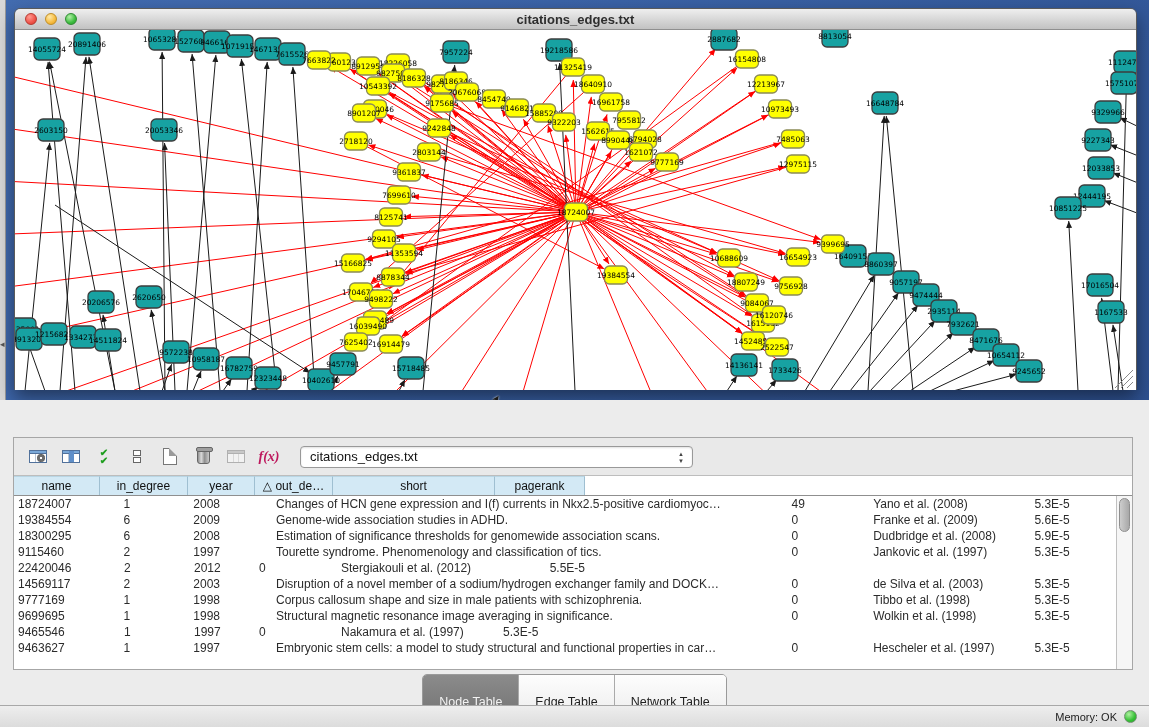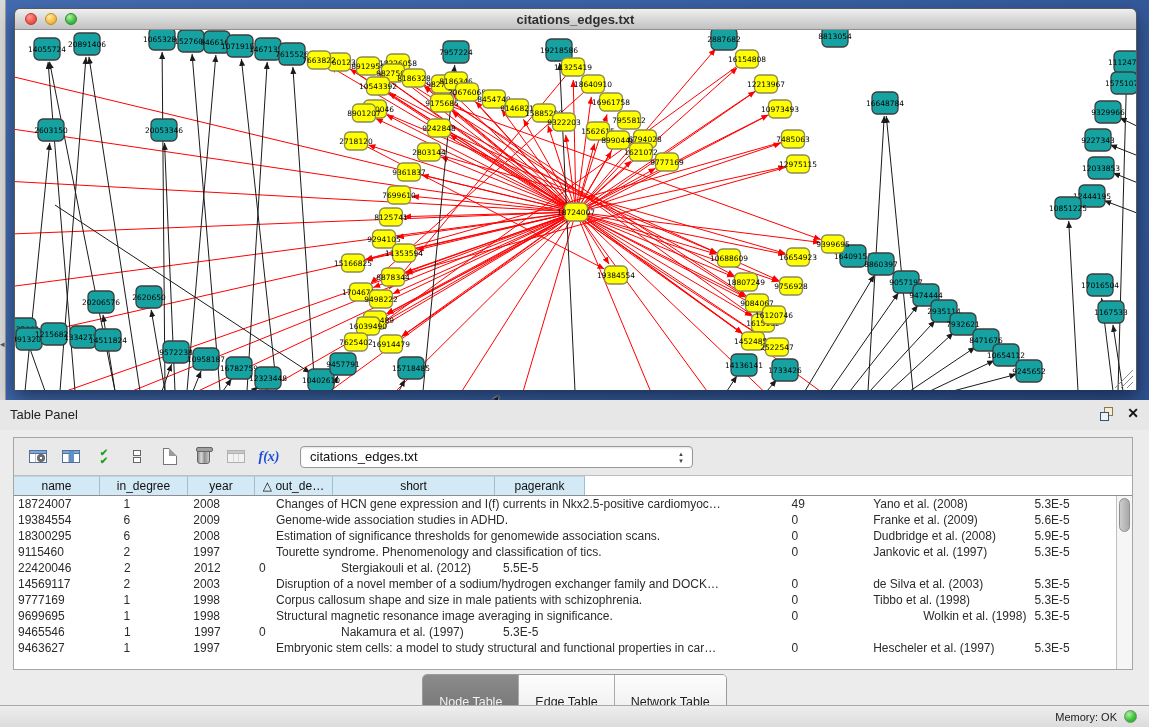--- a/index.html
+++ b/index.html
@@ -53,21 +53,21 @@
           background:radial-gradient(circle,#fff 0 20%,#6d6d6d 21%); border:1px dotted #555; }
   .mini-table .colsel { position:absolute; left:6px; top:0; width:5px; height:100%; background:#5f8fc9; }
   .checks { font-size:10px; color:#1f9e1f; line-height:8px; font-weight:bold; }
   .rows-ic span { display:block; width:8px; height:6px; border:1px solid #666; background:#fdfdfd; margin:1px 0; }
   .doc { width:14px; height:17px; background:#fff; border:1px solid #777; position:relative; }
   .doc:before { content:""; position:absolute; right:-1px; top:-1px; border:4px solid #0000;
                 border-top-color:#e9e9e9; border-right-color:#e9e9e9; border-bottom-color:#9a9a9a; border-left-color:#9a9a9a; }
   .trash { width:13px; height:15px; background:linear-gradient(90deg,#8f8f8f,#d9d9d9 30%,#8f8f8f 60%,#c9c9c9); border:1px solid #666; border-radius:2px 2px 3px 3px; position:relative; }
   .trash:before { content:""; position:absolute; left:-2px; top:-3px; width:15px; height:3px; background:#9f9f9f; border:1px solid #666; border-radius:2px; }
   .tool.disabled { opacity:.45; filter:grayscale(1); }
-  .fx { font-family:"Liberation Serif",serif; font-style:italic; font-weight:bold; font-size:14px; color:#1d4ed8; }
+  .fx { font-family:"Liberation Serif",serif; font-style:italic; font-weight:bold; font-size:14px; color:#be185d; }
 
   .combo { position:relative; margin-left:12px; width:393px; height:22px; background:#fff;
            border:1px solid #999; border-radius:4px; box-shadow:inset 0 1px 2px rgba(0,0,0,.12);
            display:flex; align-items:center; padding-left:9px; font-size:13px; color:#111; }
   .combo-arrows { position:absolute; right:8px; top:4px; font-size:6px; line-height:7px; color:#444; text-align:center; }
 
   .tablewrap { position:absolute; left:0; top:38px; right:0; bottom:0; background:#fff; overflow:hidden; }
   .thead { display:flex; height:20px; border-bottom:1px solid #8f8f8f; background:#fff; }
   .th { background:#d3e9f5; border-right:1px solid #9fbfd1; border-top:1px solid #b9d6e4;
         font-size:12px; color:#111; text-align:center; line-height:19px; overflow:hidden; white-space:nowrap; }
@@ -483,28 +483,20 @@
             <rect x="806.5" y="205" width="23" height="18" rx="5" fill="#ffff00" stroke="#8b8b55" stroke-width="1.3"></rect>
             <text x="818" y="216.5" text-anchor="middle" font-size="7.5" fill="#000" font-family="&quot;DejaVu Sans&quot;,sans-serif">9399695</text>
           </svg>
       </div>
     </div>
 
     <div class="splitter-cursor">➤</div>
   </div>
 
   <div class="table-panel">
-    <div class="panel-header">
-      <span class="panel-title">Table Panel</span>
-      <div class="float-icon">
-        <span class="sq1"></span>
-        <span class="sq2"></span>
-      </div>
-      <div class="close-x">✕</div>
-    </div>
 
     <div class="panel-container">
       <div class="toolbar">
         <div class="tool">
           <div class="mini-table">
               <div class="hdr"></div>
               <div class="grid"></div>
               <div class="gear"></div>
             </div>
         </div>
@@ -592,21 +584,21 @@
               <div class="td c4" style="width: 78px;">0</div>
               <div class="td c5" style="width: 162px;">Jankovic et al. (1997)</div>
               <div class="td c6" style="width: 90px;">5.3E-5</div>
             </div>
             <div class="tr">
               <div class="td c0" style="width: 86px;">22420046</div>
               <div class="td c1" style="width: 88px;">2</div>
               <div class="td c2" style="width: 67px;">2012</div>
               <div class="td c4" style="width: 78px;">0</div>
               <div class="td c5" style="width: 162px;">Stergiakouli et al. (2012)</div>
-              <div class="td c6" style="width: 90px;">5.5E-5</div>
+              <div class="td c6" style="width: 90px; text-align: right;">5.5E-5</div>
             </div>
             <div class="tr">
               <div class="td c0" style="width: 86px;">14569117</div>
               <div class="td c1" style="width: 88px;">2</div>
               <div class="td c2" style="width: 67px;">2003</div>
               <div class="td c3" style="width: 520px;">Disruption of a novel member of a sodium/hydrogen exchanger family and DOCK…</div>
               <div class="td c4" style="width: 78px;">0</div>
               <div class="td c5" style="width: 162px;">de Silva et al. (2003)</div>
               <div class="td c6" style="width: 90px;">5.3E-5</div>
             </div>
@@ -618,21 +610,21 @@
               <div class="td c4" style="width: 78px;">0</div>
               <div class="td c5" style="width: 162px;">Tibbo et al. (1998)</div>
               <div class="td c6" style="width: 90px;">5.3E-5</div>
             </div>
             <div class="tr">
               <div class="td c0" style="width: 86px;">9699695</div>
               <div class="td c1" style="width: 88px;">1</div>
               <div class="td c2" style="width: 67px;">1998</div>
               <div class="td c3" style="width: 520px;">Structural magnetic resonance image averaging in significance.</div>
               <div class="td c4" style="width: 78px;">0</div>
-              <div class="td c5" style="width: 162px; text-align: right;">Wolkin et al. (1998)</div>
+              <div class="td c5" style="width: 162px;">Wolkin et al. (1998)</div>
               <div class="td c6" style="width: 90px;">5.3E-5</div>
             </div>
             <div class="tr">
               <div class="td c0" style="width: 86px;">9465546</div>
               <div class="td c1" style="width: 88px;">1</div>
               <div class="td c2" style="width: 67px;">1997</div>
               <div class="td c4" style="width: 78px;">0</div>
               <div class="td c5" style="width: 162px;">Nakamura et al. (1997)</div>
               <div class="td c6" style="width: 90px;">5.3E-5</div>
             </div>

